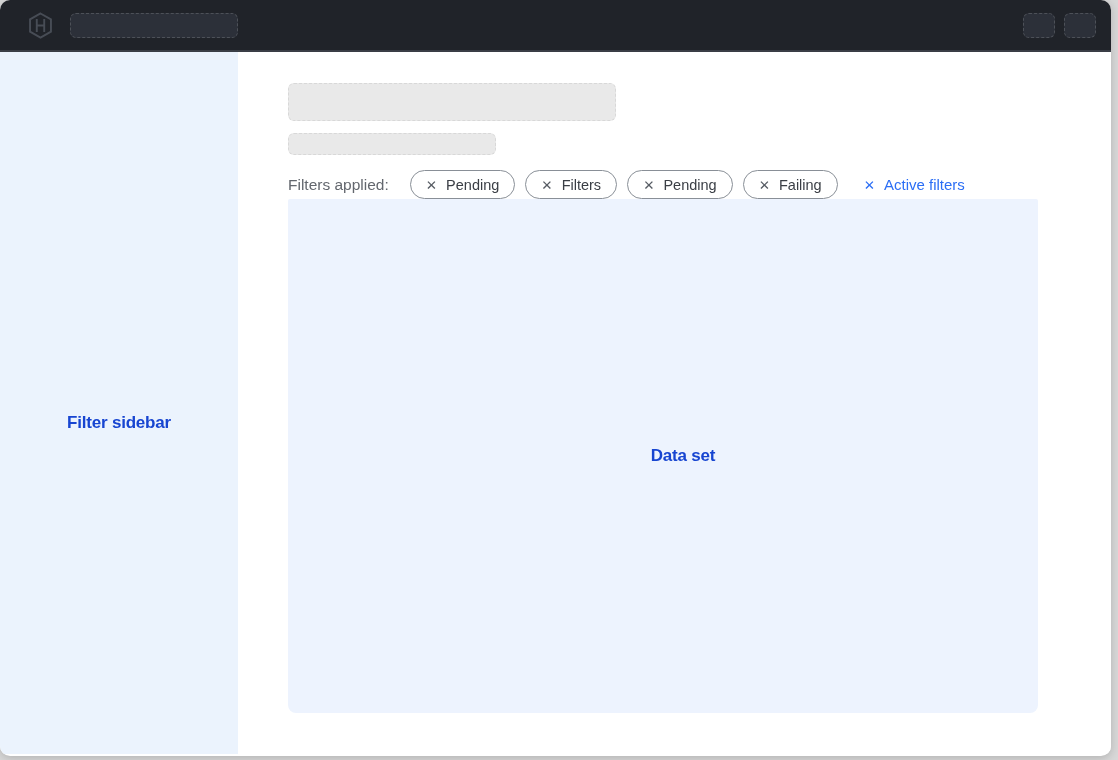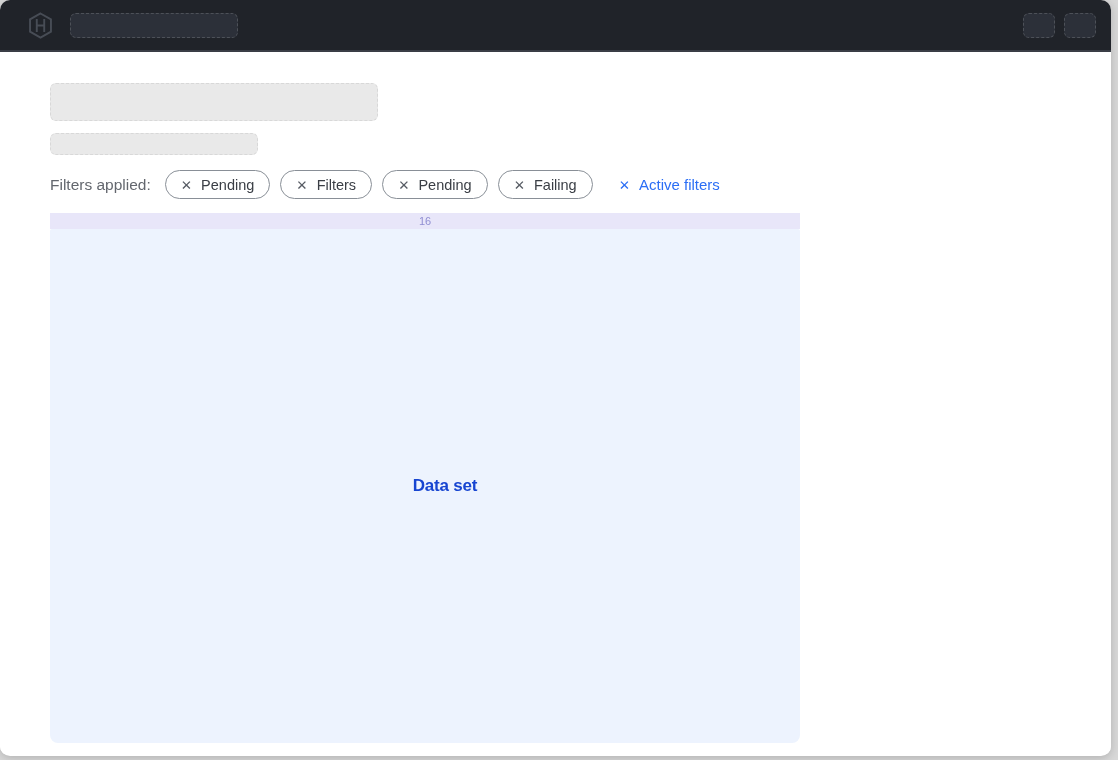--- a/index.html
+++ b/index.html
@@ -62,21 +62,21 @@
     border: 1px dashed rgba(0,0,0,0.07);
     border-radius: 6px;
   }
   .title-ph { width: 328px; height: 38px; }
   .subtitle-ph { width: 208px; height: 22px; margin-top: 12px; }
   
   .filters-row {
     margin-top: 15px; height: 29px;
     display: flex; align-items: center;
   }
-  .filters-label { font-size: 15.5px; color: #63676e; margin-right: 14px; }
+  .filters-label { font-size: 15.5px; color: #63676e; margin-right: 21px; }
   .chips { display: flex; align-items: center; gap: 10px; }
   .chip {
     display: inline-flex; align-items: center;
     height: 29px; padding: 0 15px;
     background: #ffffff;
     border: 1px solid #898f97;
     border-radius: 999px;
     font-size: 14.5px; color: #3a3e45;
     cursor: pointer;
   }
@@ -113,20 +113,23 @@
       <path d="M8.7 6.2 V17.8 M15.3 6.2 V17.8 M8.7 12 H15.3"></path>
     </svg>
     <div class="search-ph"></div>
     <div class="topbar-spacer"></div>
     <div class="topbar-btn"></div>
     <div class="topbar-btn"></div>
   </div>
 
   <div class="body-row">
 
+    <div class="sidebar">
+      <div class="annotation">Filter sidebar</div>
+    </div>
 
     <div class="main">
       <div class="ph-block title-ph"></div>
       <div class="ph-block subtitle-ph"></div>
 
       <div class="filters-row">
         <span class="filters-label">Filters applied:</span>
         <span class="chips">
 
             <span class="chip">
@@ -148,23 +151,20 @@
               <span class="x">✕</span>
               <span>Failing</span>
             </span>
           </span>
         <span class="clear-filters">
           <span class="x">✕</span>
           <span>Active filters</span>
         </span>
       </div>
 
-      <div class="count-bar">
-        <span>16</span>
-      </div>
 
       <div class="data-area">
         <div class="annotation">Data set</div>
       </div>
     </div>
 
   </div>
 </div>
 
 </body></html>

